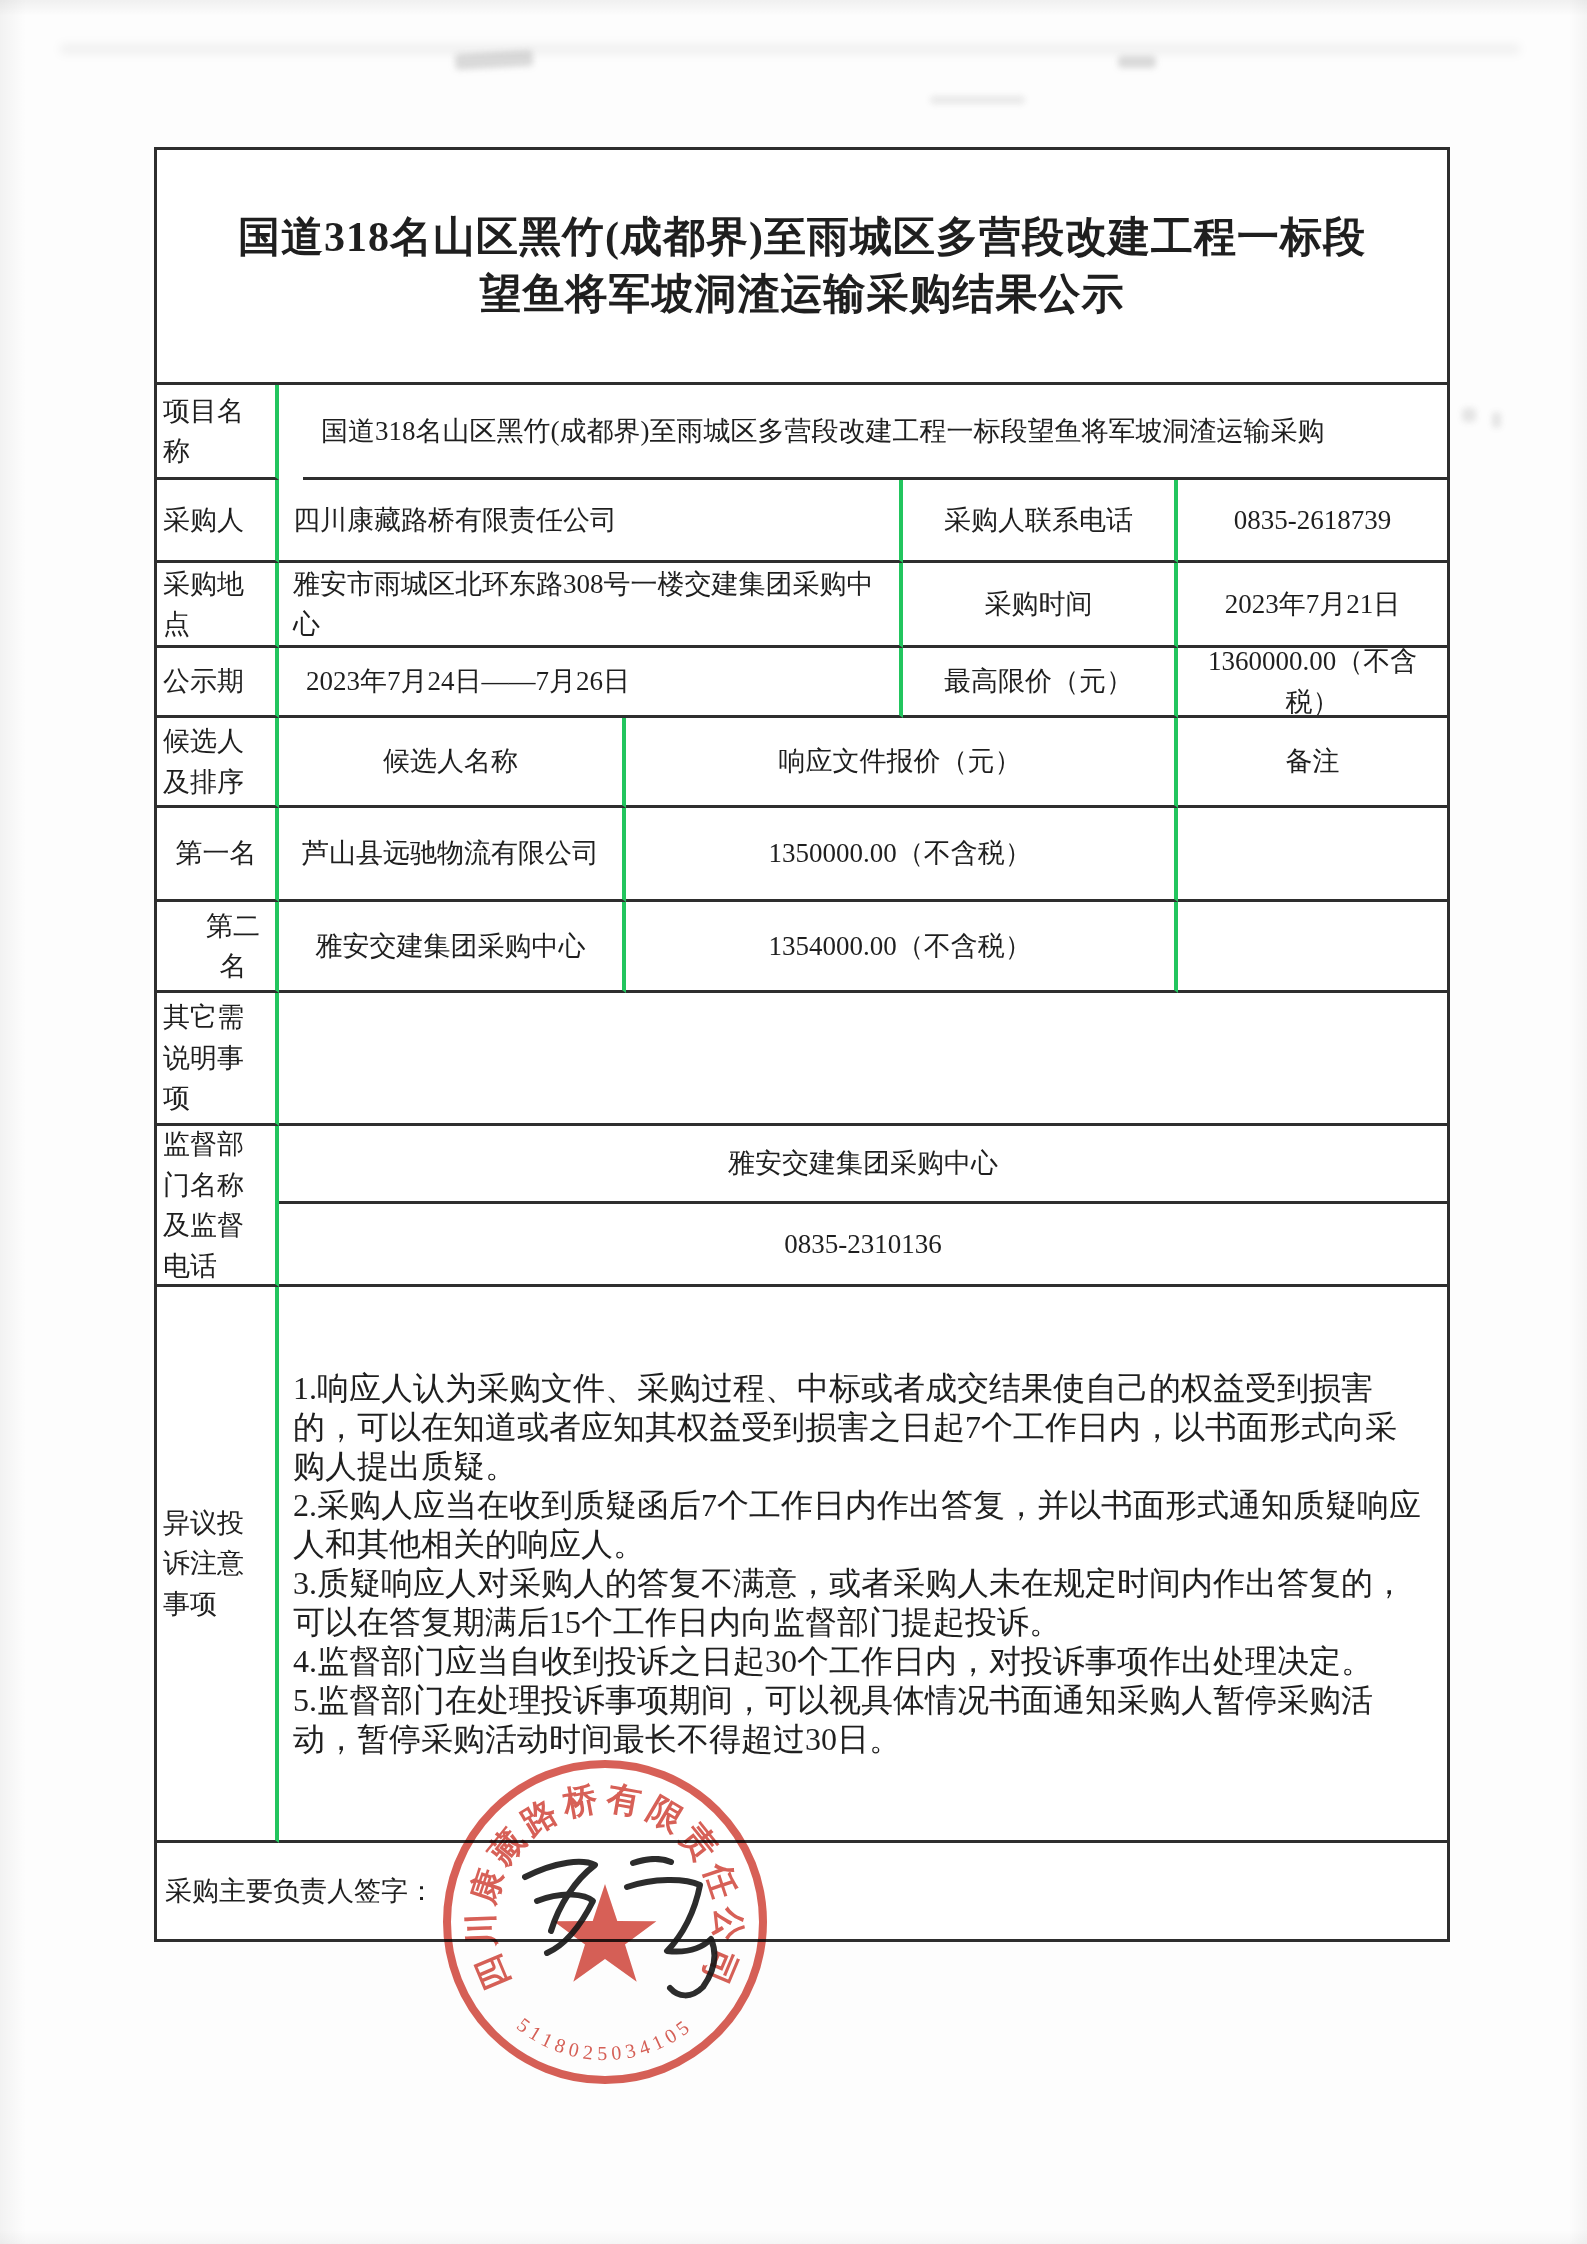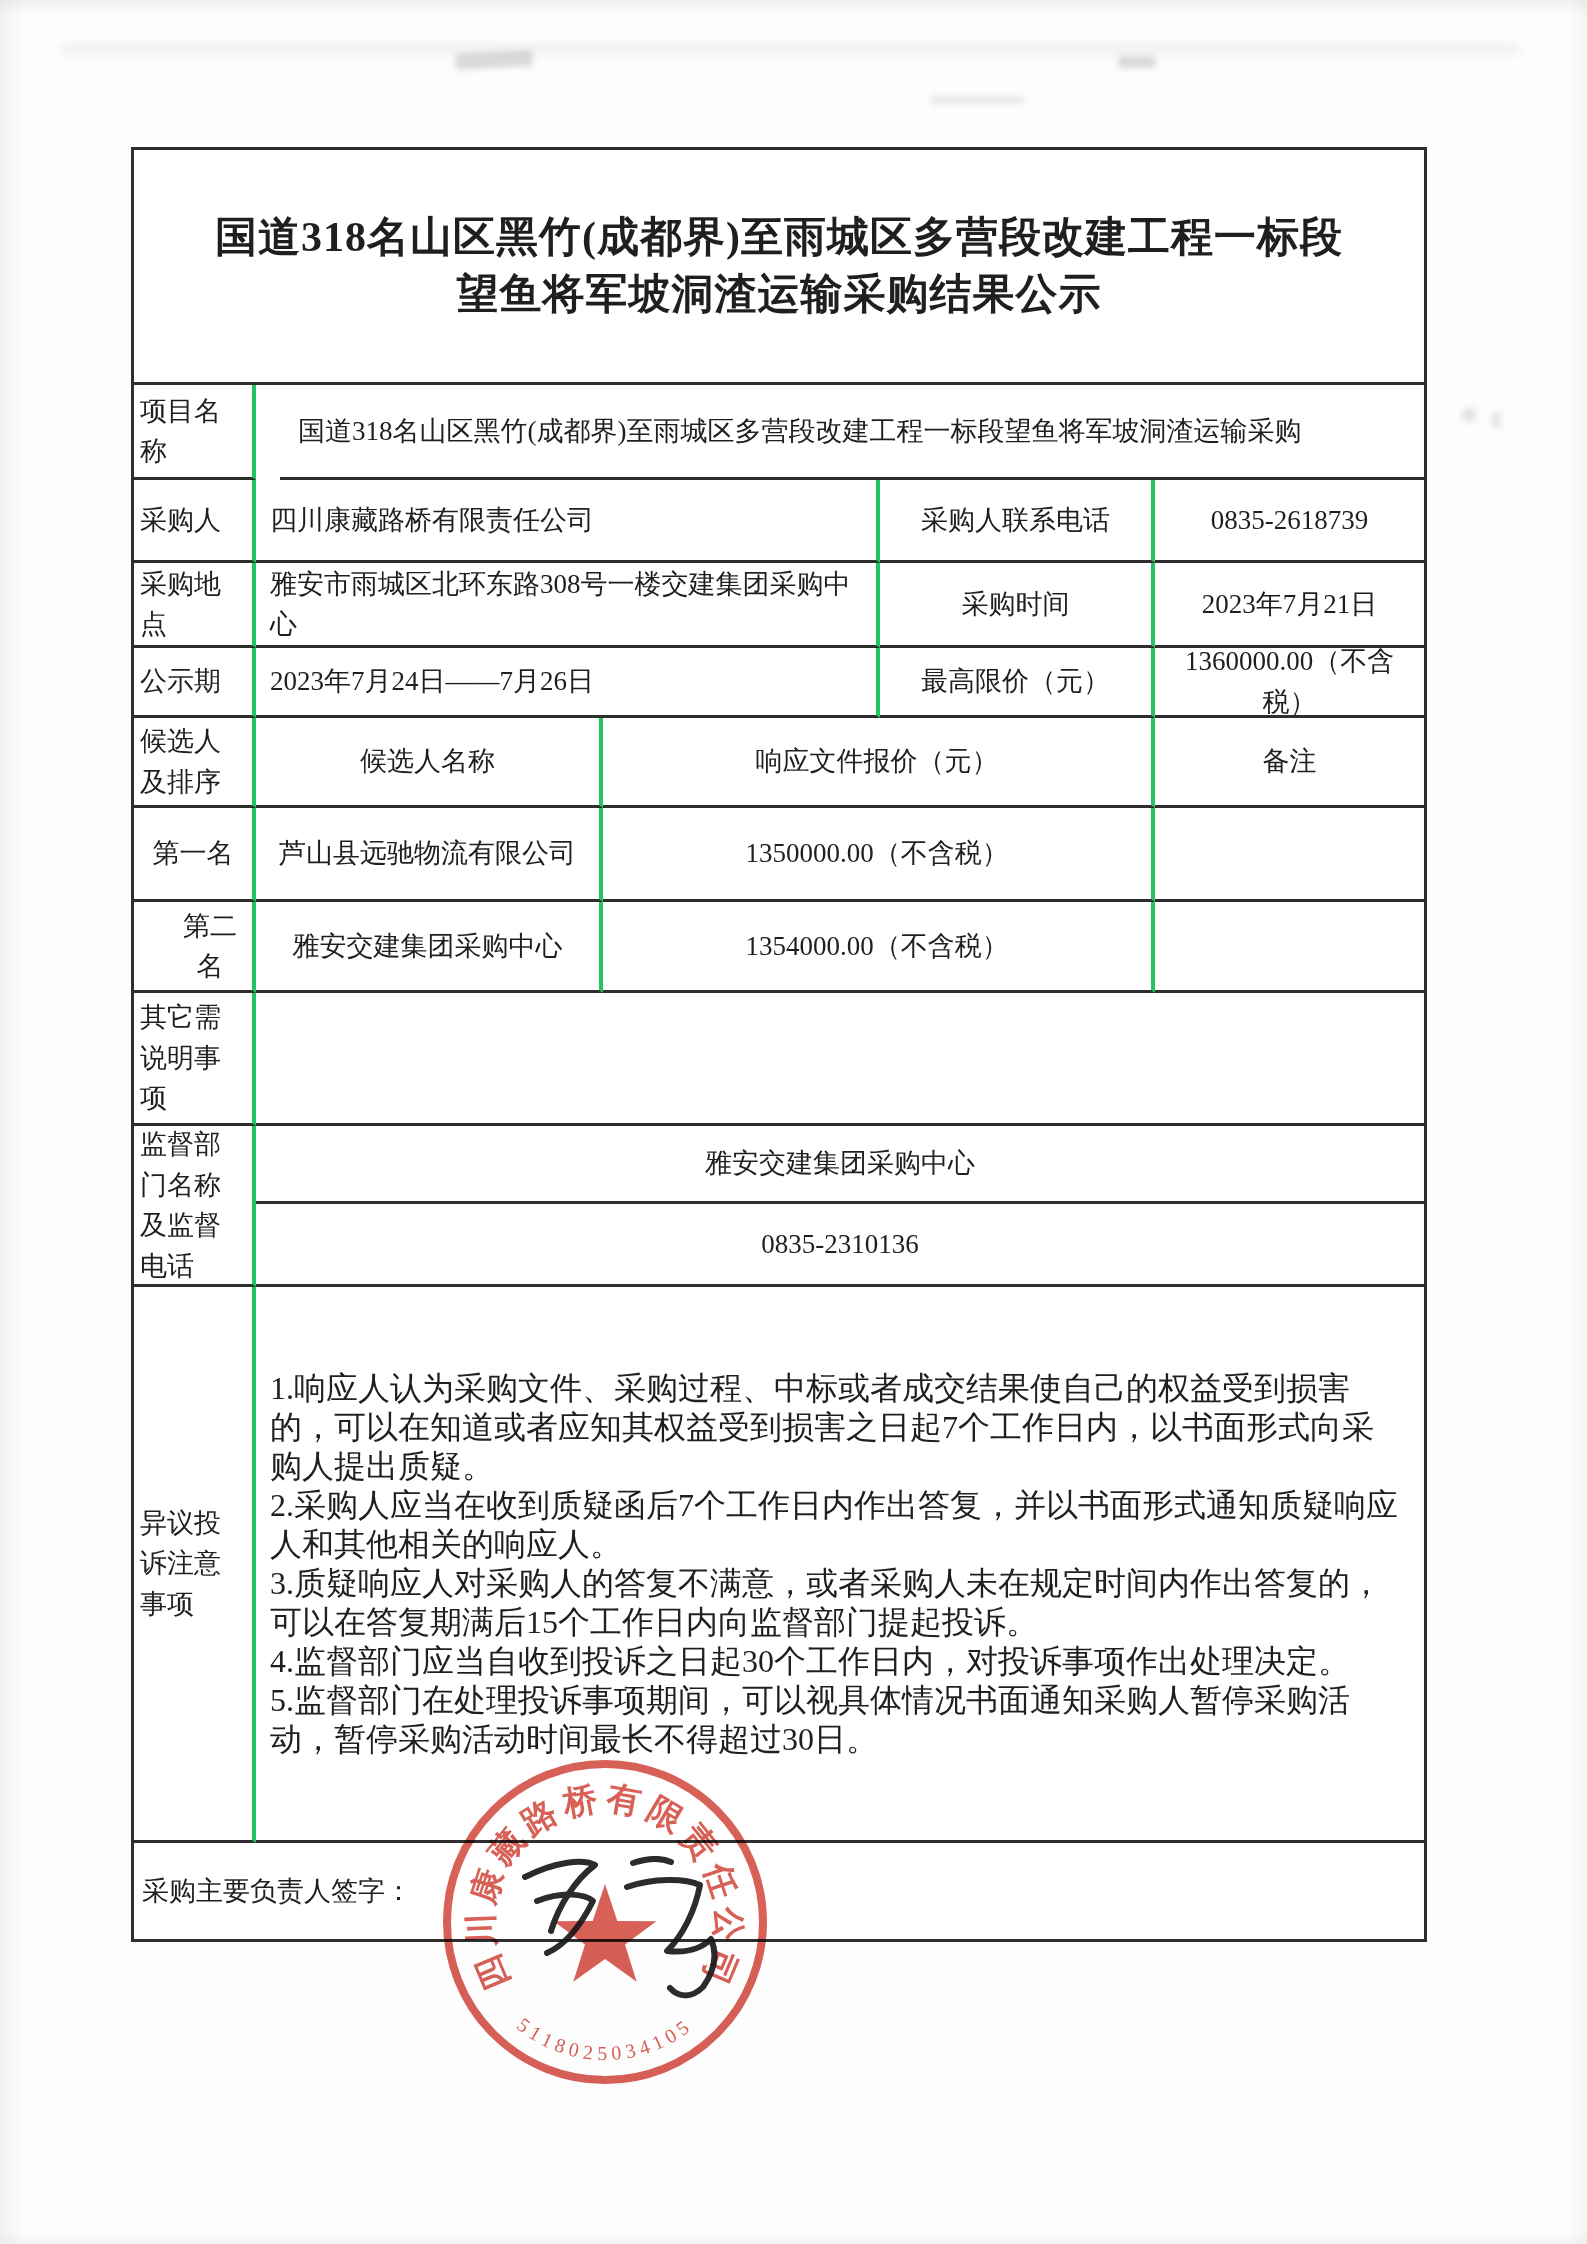--- a/index.html
+++ b/index.html
@@ -16,21 +16,21 @@
       linear-gradient(to bottom, rgba(0,0,0,.05), rgba(0,0,0,0) 16px),
       linear-gradient(to left, rgba(0,0,0,.035), rgba(0,0,0,0) 18px),
       linear-gradient(to top, rgba(0,0,0,.03), rgba(0,0,0,0) 14px),
       #fdfdfd;
   }
   
   .sm { position:absolute; background:rgba(90,90,90,.22); filter:blur(3px); border-radius:4px; }
   .sm.band { background:rgba(0,0,0,.05); filter:blur(5px); }
 
   .doc-table {
-    position:absolute; left:131px; top:147px;
+    position:absolute; left:154px; top:147px;
     width:1296px; height:1795px;
     border:3px solid #2e2e2e;
     display:grid;
     grid-template-columns:122px 347px 277px 275px 269px;
     grid-template-rows:235px 95px 83px 85px 70px 90px 94px 91px 133px 78px 83px 556px 96px;
     background:#fff;
     font-size:27px;
     line-height:1.5;
   }
   .c {
@@ -85,21 +85,21 @@
     <div class="c left" style="grid-column:2/4; grid-row:3; padding-left:14px;">四川康藏路桥有限责任公司</div>
     <div class="c" style="grid-column:4; grid-row:3;">采购人联系电话</div>
     <div class="c no-r" style="grid-column:5; grid-row:3;">0835-2618739</div>
 
     <div class="c label" style="grid-column:1; grid-row:4;">采购地点</div>
     <div class="c left" style="grid-column:2/4; grid-row:4; padding-left:14px;">雅安市雨城区北环东路308号一楼交建集团采购中心</div>
     <div class="c" style="grid-column:4; grid-row:4;">采购时间</div>
     <div class="c no-r" style="grid-column:5; grid-row:4;">2023年7月21日</div>
 
     <div class="c label" style="grid-column:1; grid-row:5;">公示期</div>
-    <div class="c left" style="grid-column:2/4; grid-row:5; padding-left:14px;">2023年7月24日——7月26日</div>
+    <div class="c left" style="grid-column:2/4; grid-row:5; padding-left:27px;">2023年7月24日——7月26日</div>
     <div class="c" style="grid-column:4; grid-row:5;">最高限价（元）</div>
     <div class="c no-r" style="grid-column:5; grid-row:5; padding:4px 16px;">1360000.00（不含税）</div>
 
     <div class="c label" style="grid-column:1; grid-row:6;">候选人及排序</div>
     <div class="c" style="grid-column:2; grid-row:6;">候选人名称</div>
     <div class="c" style="grid-column:3/5; grid-row:6;">响应文件报价（元）</div>
     <div class="c no-r" style="grid-column:5; grid-row:6;">备注</div>
 
     <div class="c" style="grid-column:1; grid-row:7;">第一名</div>
     <div class="c" style="grid-column:2; grid-row:7;">芦山县远驰物流有限公司</div>

